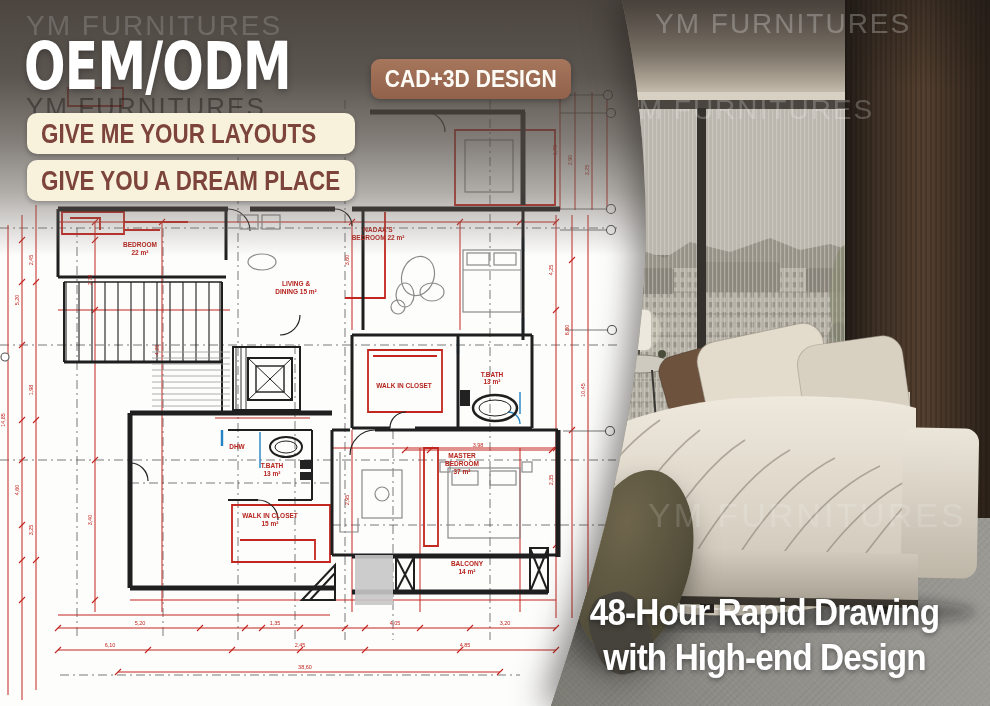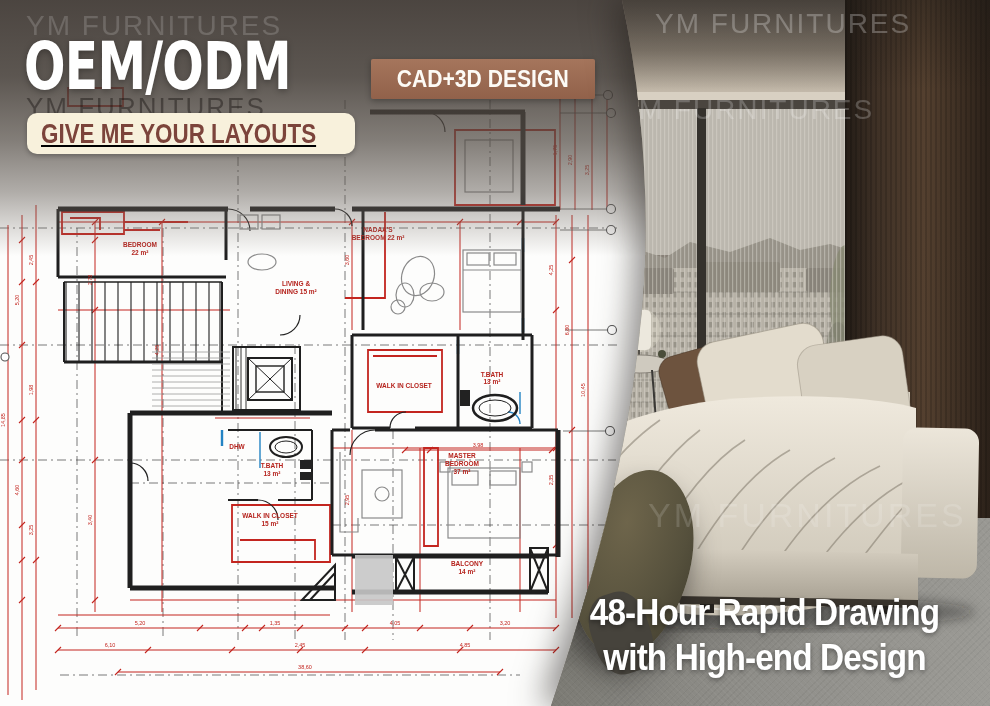--- a/index.html
+++ b/index.html
@@ -18,26 +18,26 @@
     background:linear-gradient(180deg,rgba(62,55,50,.93) 0%,rgba(66,59,53,.86) 30%,
       rgba(84,77,70,.72) 55%,rgba(100,93,86,.5) 75%,rgba(120,113,106,.22) 90%,rgba(130,123,116,0) 100%);}
 
   
   .wm{position:absolute;font-weight:400;letter-spacing:2px;white-space:nowrap;}
   .wm-left1{left:26px;top:10px;font-size:28px;color:rgba(255,255,255,.17);}
   .wm-left2{left:26px;top:92px;font-size:26px;color:rgba(25,20,18,.45);}
   .headline{position:absolute;left:24px;top:34px;margin:0;font-family:"DejaVu Sans",sans-serif;
     font-size:66px;font-weight:800;color:#fff;letter-spacing:-1px;line-height:1;
     transform:scaleX(.74);transform-origin:left top;text-shadow:0 2px 8px rgba(0,0,0,.3);}
-  .badge{position:absolute;left:371px;top:59px;width:224px;height:40px;border-radius:2px;
+  .badge{position:absolute;left:371px;top:59px;width:200px;height:40px;border-radius:9px;
     background:linear-gradient(180deg,#a5755c,#91614a);display:flex;align-items:center;justify-content:center;
     box-shadow:0 2px 6px rgba(0,0,0,.3);}
   .badge span{font-size:24px;font-weight:700;color:#fdfbf6;transform:scaleX(.88);white-space:nowrap;}
   .banner{position:absolute;left:27px;width:328px;height:41px;border-radius:10px;background:#f8f1dc;
-    box-shadow:0 2px 5px rgba(0,0,0,.28);display:flex;align-items:center;padding-left:14px;text-decoration:underline;}
+    box-shadow:0 2px 5px rgba(0,0,0,.28);display:flex;align-items:center;padding-left:14px;}
   .banner span{font-size:28px;font-weight:700;color:#7c443b;transform:scaleX(.8);transform-origin:left center;white-space:nowrap;}
   .banner1{top:113px;}
   .banner2{top:160px;}
 
   
   .photo-wrap{position:absolute;inset:0;filter:drop-shadow(-10px 0 16px rgba(28,23,19,.5));}
   .photo-panel{position:absolute;inset:0;overflow:hidden;background:#6e665e;
     -webkit-clip-path:path("M622,0 C645,110 652,230 640,330 C628,455 592,585 551,706 L990,706 L990,0 Z");
     clip-path:path("M622,0 C645,110 652,230 640,330 C628,455 592,585 551,706 L990,706 L990,0 Z");}
   .ph-ceiling{position:absolute;left:540px;top:0;right:0;height:112px;
@@ -245,20 +245,23 @@
 
   <div class="wm wm-left2">YM FURNITURES</div>
   <div class="wm wm-left1">YM FURNITURES</div>
   <h1 class="headline">OEM/ODM</h1>
   <div class="badge">
     <span>CAD+3D DESIGN</span>
   </div>
   <div class="banner banner1">
     <span>GIVE ME YOUR LAYOUTS</span>
   </div>
+  <div class="banner banner2">
+    <span>GIVE YOU A DREAM PLACE</span>
+  </div>
 
   <div class="photo-wrap">
     <div class="photo-panel">
       <div class="ph-ceiling"></div>
 
       <svg class="photo-svg" width="990" height="706" viewBox="0 0 990 706">
         <defs>
           <pattern id="win" width="7" height="10" patternUnits="userSpaceOnUse">
             <rect x="1.5" y="2" width="3.5" height="5.5" fill="rgba(70,65,58,.5)"></rect>
           </pattern>

